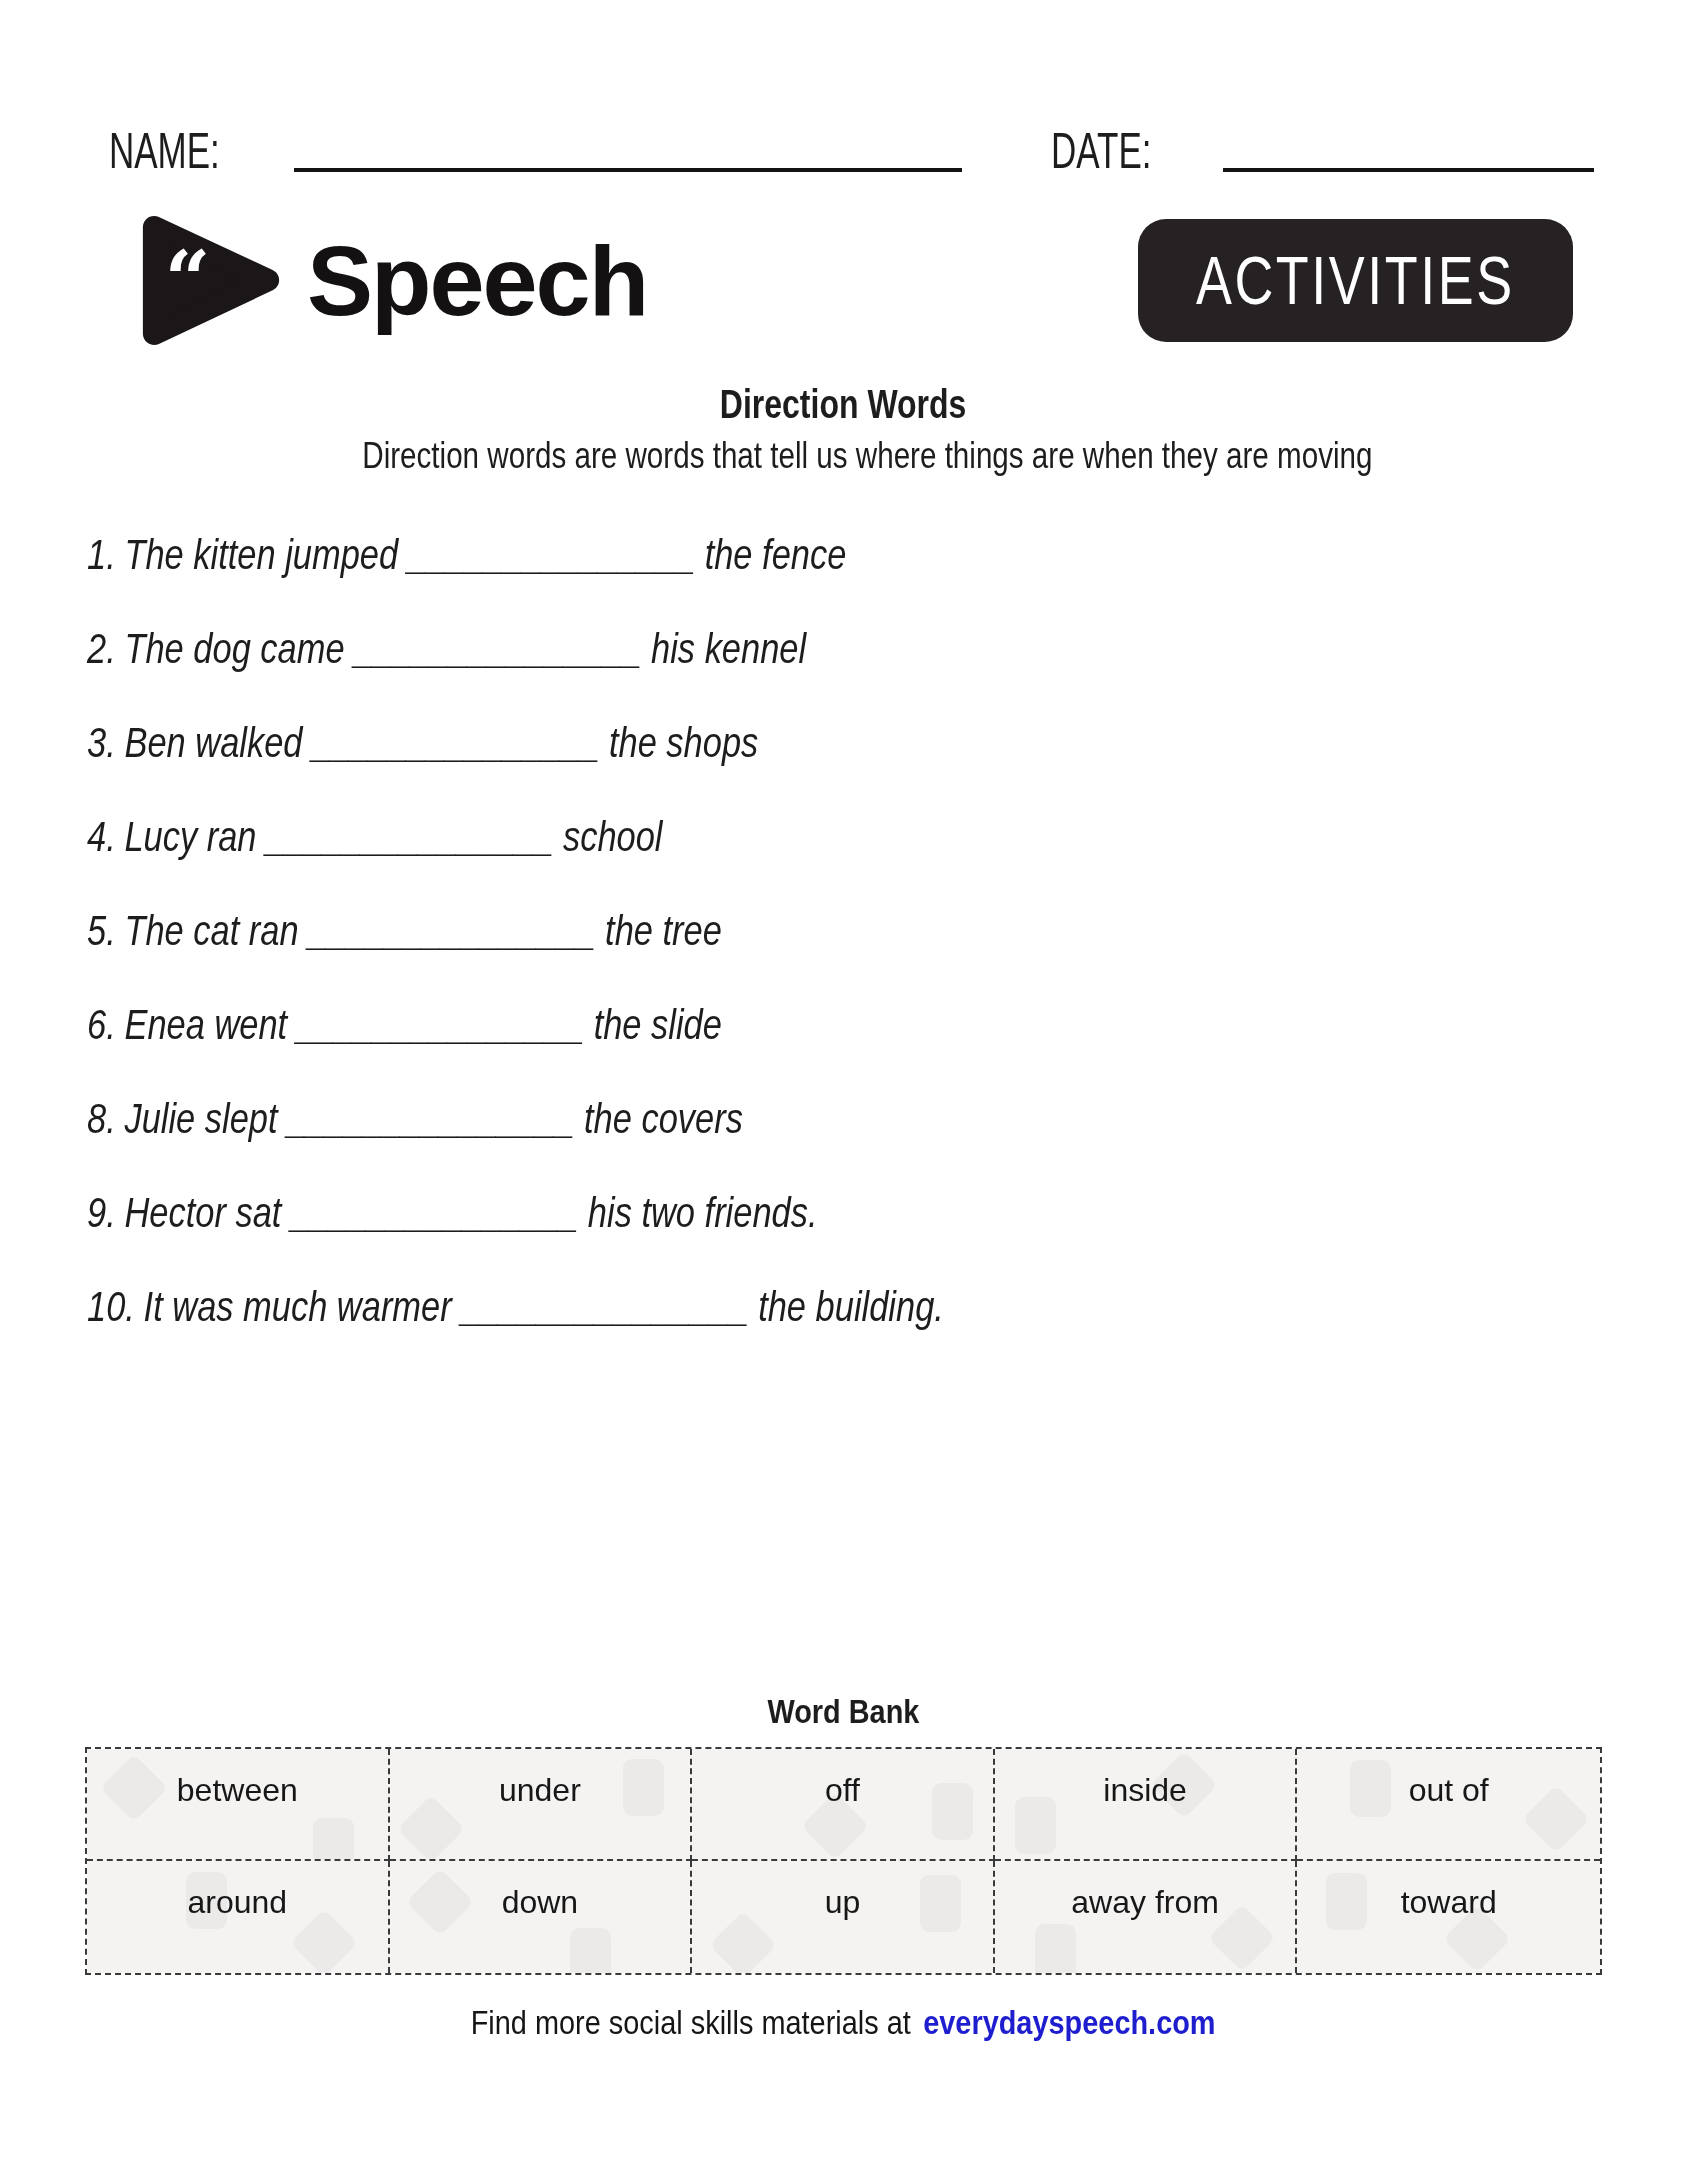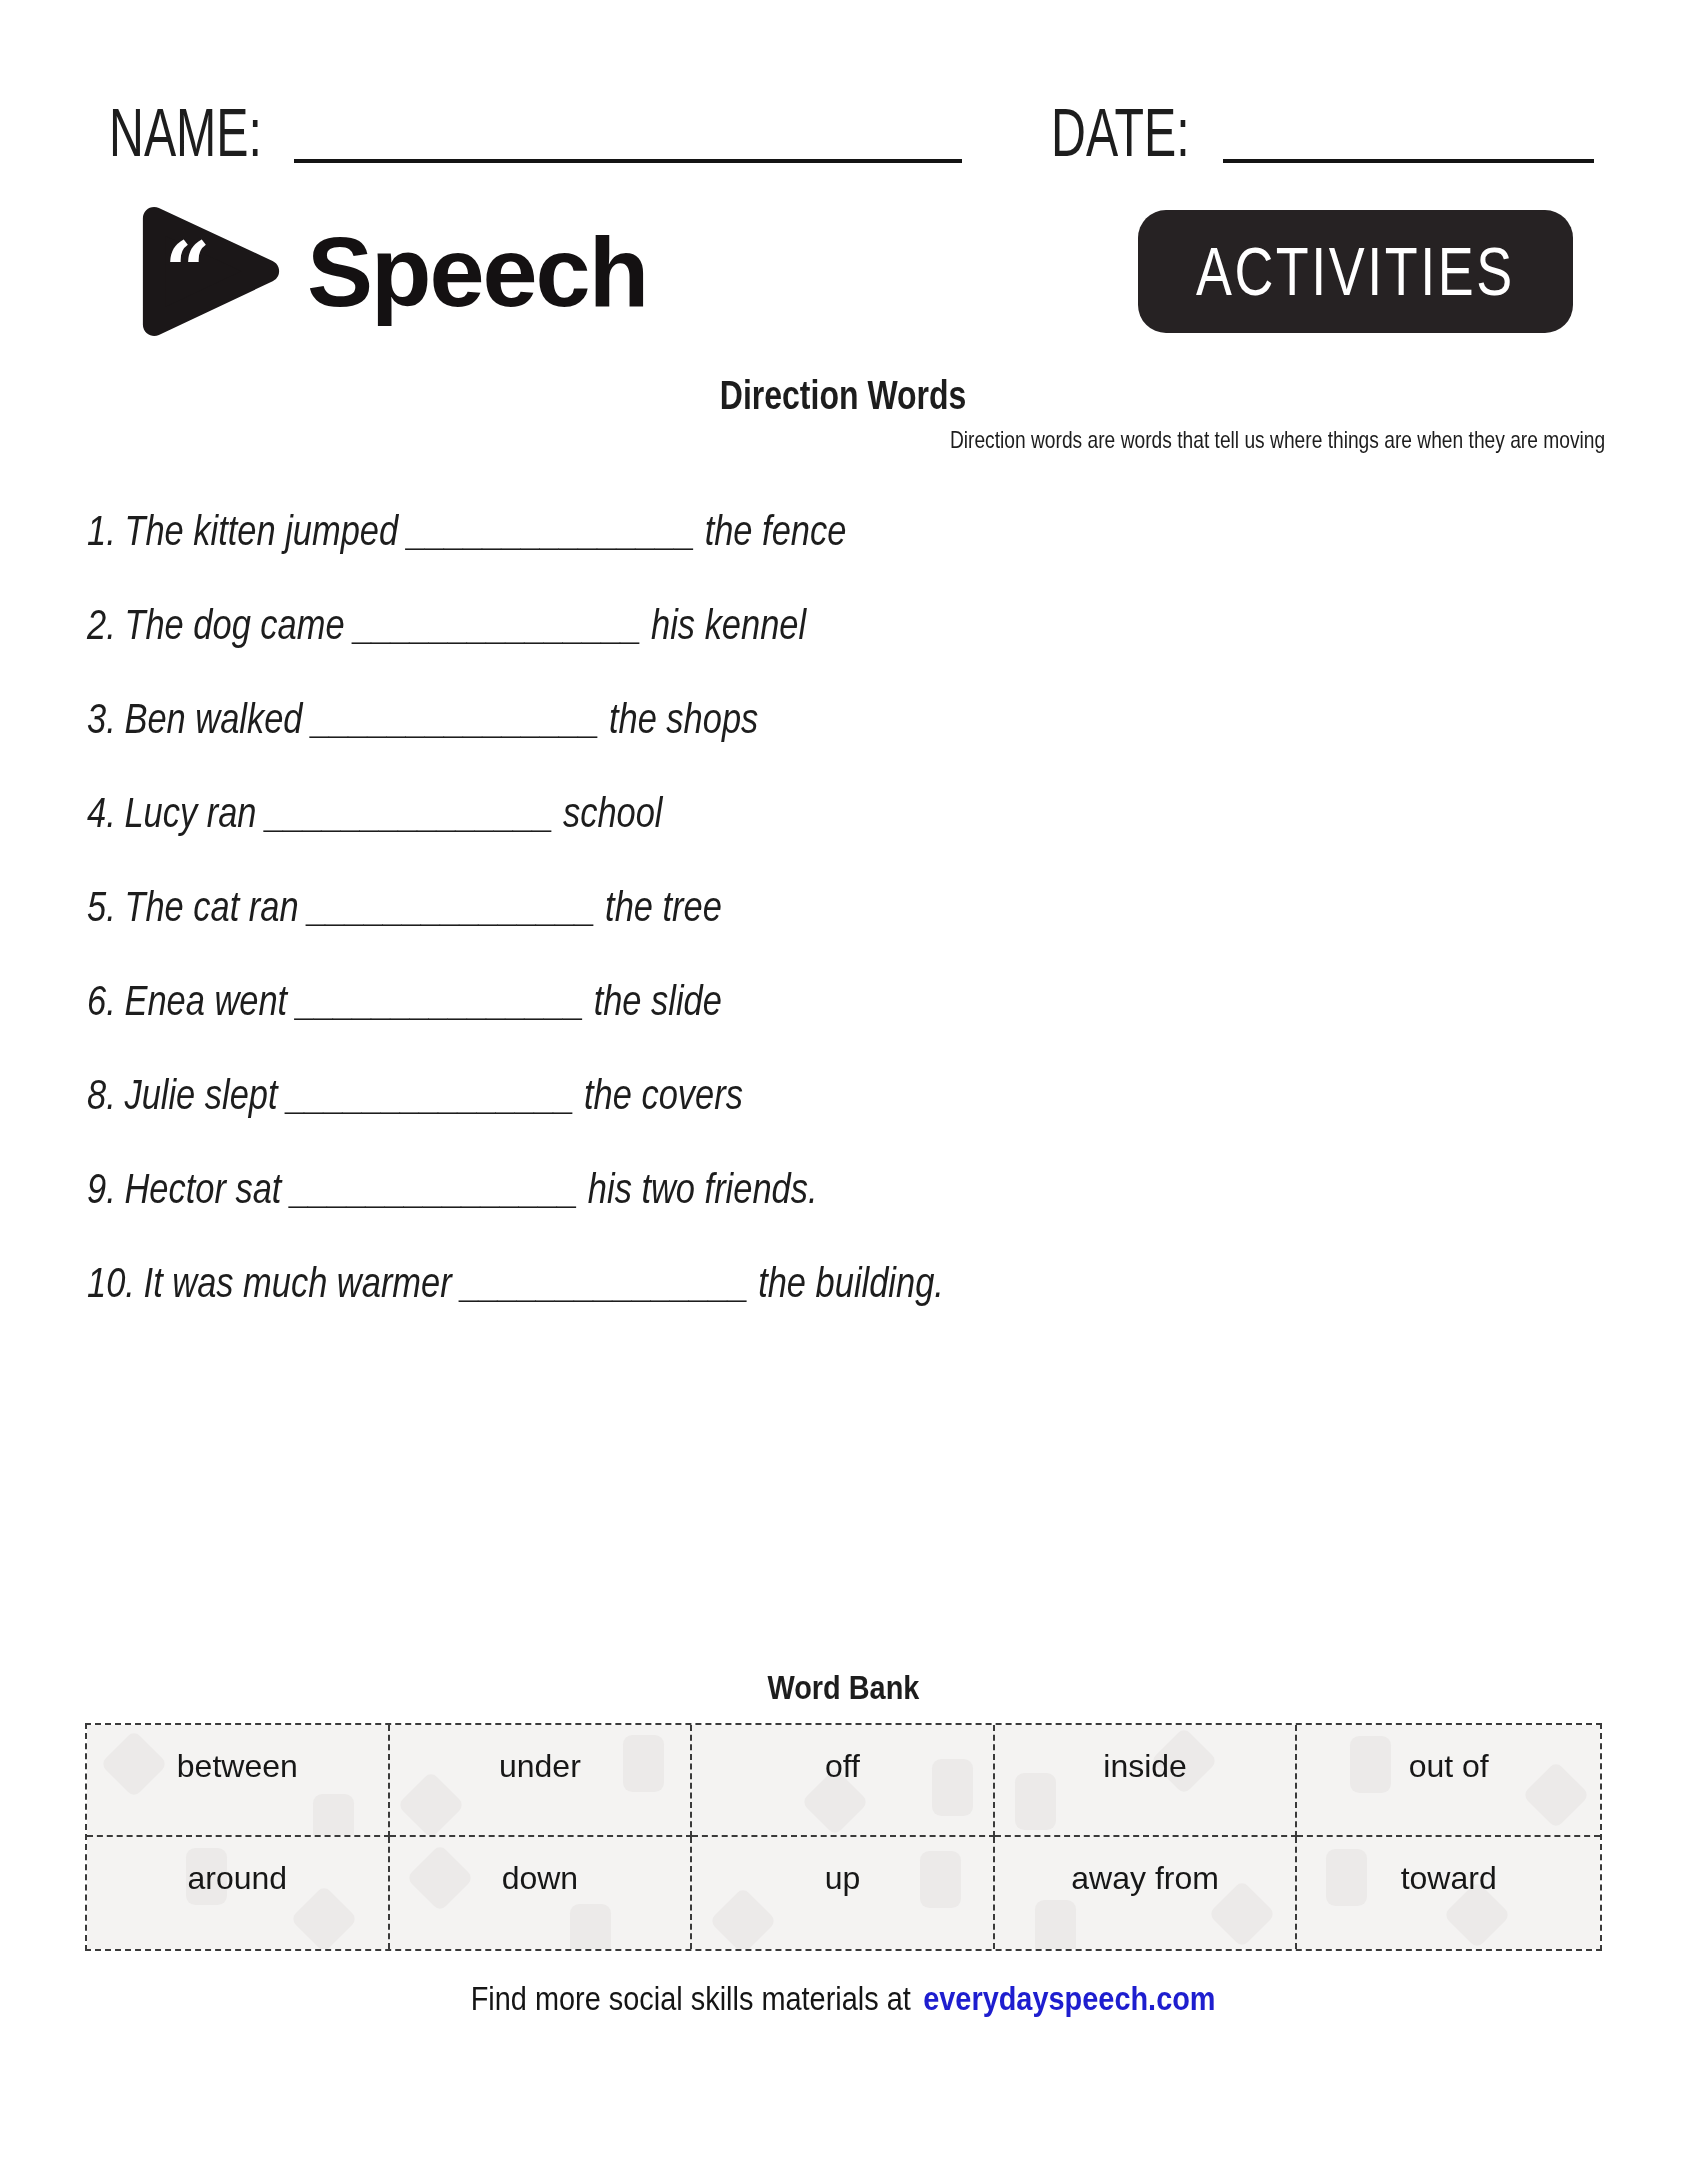--- a/index.html
+++ b/index.html
@@ -7,41 +7,41 @@
   .page {
     width: 1687px; height: 2183px;
     margin: 0 auto; position: relative; overflow: hidden;
     background: #ffffff;
     font-family: "Liberation Sans", sans-serif;
     color: #1d1d1d;
   }
 
   
   .top-row { display: flex; align-items: flex-end; margin: 98px 93px 0 109px; }
-  .field-label { font-size: 69px; line-height: 1; white-space: nowrap; }
+  .field-label { font-size: 50px; line-height: 1; white-space: nowrap; margin-top: 28px; }
   .label-inner { display: inline-block; transform: scaleX(0.70); transform-origin: 0 100%; }
   .name-label-wrap { width: 185px; }
   .date-label-wrap { width: 155px; margin-left: 89px; }
   .write-line { border-bottom: 4px solid #141414; height: 8px; margin-bottom: 4px; }
   .name-line { flex: 0 0 668px; }
   .date-line { flex: 1 1 auto; margin-left: 16.5px; }
 
   
   .logo-row { display: flex; align-items: center; margin: 30px 114px 0 109px; }
   .logo-word { font-size: 99px; font-weight: 700; letter-spacing: -2px; color: #141112; line-height: 1; }
   .logo-icon { width: 162px; height: 149px; margin: 0 16px 0 20px; flex: 0 0 auto; }
   .badge {
     margin-left: auto; background: #262223; border-radius: 28px;
     width: 435px; height: 123px; display: flex; align-items: center; justify-content: center;
   }
   .badge-text { color: #ffffff; font-size: 69px; letter-spacing: 3.3px; display: inline-block; transform: scaleX(0.78); line-height: 1; }
 
   
   .title { margin-top: 26.5px; text-align: center; font-size: 40px; font-weight: 700; line-height: 1.1; }
-  .subtitle { margin-top: 9.3px; text-align: right; font-size: 24px; line-height: 1.15; padding-left: 48px; }
+  .subtitle { margin-top: 9.3px; text-align: center; font-size: 37px; line-height: 1.15; padding-left: 48px; }
   .cx80c { display: inline-block; transform: scaleX(0.80); transform-origin: 50% 50%; }
   .cx85c { display: inline-block; transform: scaleX(0.85); transform-origin: 50% 50%; }
 
   
   .qlist { margin: 57px 0 0 87px; }
   .q { font-size: 42px; line-height: 42px; margin-bottom: 52px; white-space: nowrap; font-style: italic; }
   .q-inner { display: inline-block; transform: scaleX(0.82); transform-origin: 0 50%; }
   .q-num { margin-right: 10.6px; }
   .blank { letter-spacing: 0px; }
 

